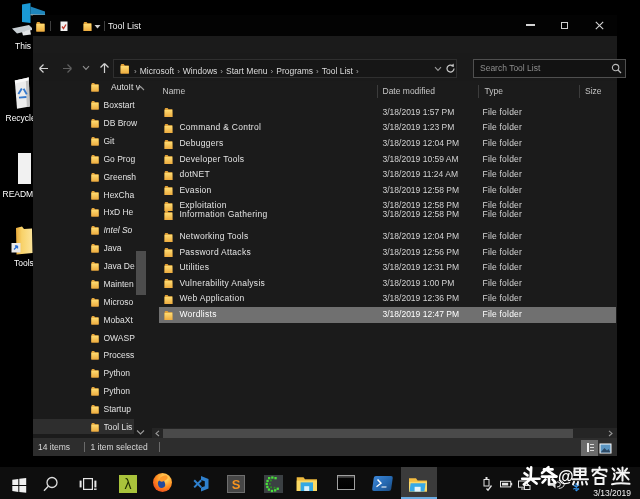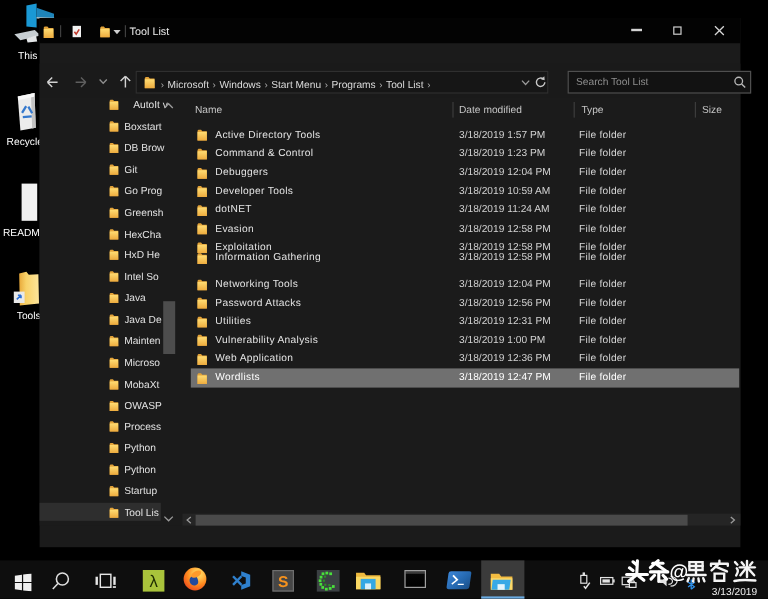--- a/index.html
+++ b/index.html
@@ -155,21 +155,20 @@
       <div class="hdr" style="left:552px;">Size</div>
       <div class="hsep" style="left:343.5px;"></div>
       <div class="hsep" style="left:445px;"></div>
       <div class="hsep" style="left:545.5px;"></div>
 
       <div id="rows">
           <div class="lrow" style="top:23.85px;">
             <svg class="lf" viewBox="0 0 9 11">
               <use href="#fold"></use>
             </svg>
-            <span class="nm">Active Directory Tools</span>
             <span class="dt">3/18/2019 1:57 PM</span>
             <span class="tp">File folder</span>
           </div>
           <div class="lrow" style="top:39.40px;">
             <svg class="lf" viewBox="0 0 9 11">
               <use href="#fold"></use>
             </svg>
             <span class="nm">Command &amp; Control</span>
             <span class="dt">3/18/2019 1:23 PM</span>
             <span class="tp">File folder</span>
@@ -314,21 +313,21 @@
               <use href="#fold"></use>
             </svg>
             <span class="tt">HexCha</span>
           </div>
           <div class="trow" style="top:122.44px;">
             <svg class="tf" viewBox="0 0 9 11">
               <use href="#fold"></use>
             </svg>
             <span class="tt">HxD He</span>
           </div>
-          <div class="trow" style="top:140.31px;">
+          <div class="trow" style="top:140.31px;font-style:italic;">
             <svg class="tf" viewBox="0 0 9 11">
               <use href="#fold"></use>
             </svg>
             <span class="tt">Intel So</span>
           </div>
           <div class="trow" style="top:158.18px;">
             <svg class="tf" viewBox="0 0 9 11">
               <use href="#fold"></use>
             </svg>
             <span class="tt">Java</span>
@@ -406,20 +405,37 @@
 
       <div class="abs" style="left:119px;top:347px;width:465px;height:10px;background:#252525;">
         <svg class="abs" style="left:2px;top:2px" width="7" height="7">
             <path d="M5,0.8 L2,3.4 L5,6" stroke="#9a9a9a" stroke-width="1.1" fill="none"></path>
           </svg>
         <div class="abs" style="left:11px;top:0.5px;width:410px;height:9px;background:#4a4a4a;"></div>
         <svg class="abs" style="left:455px;top:2px" width="7" height="7">
             <path d="M2,0.8 L5,3.4 L2,6" stroke="#9a9a9a" stroke-width="1.1" fill="none"></path>
           </svg>
       </div>
+    </div>
+    <div id="statusbar">
+      <div class="abs" style="left:5px;top:0;height:18px;line-height:19px;font-size:8.5px;color:#d8d8d8;">14 items</div>
+      <div class="abs" style="left:50.5px;top:4px;width:1px;height:10px;background:#6a6a6a;"></div>
+      <div class="abs" style="left:57.5px;top:0;height:18px;line-height:19px;font-size:8.5px;color:#d8d8d8;">1 item selected</div>
+      <div class="abs" style="left:126px;top:4px;width:1px;height:10px;background:#6a6a6a;"></div>
+      <div class="abs" style="left:547.5px;top:1.5px;width:17.5px;height:16px;background:#6b6b6b;">
+        <div class="abs" style="left:6px;top:3px;width:2.5px;height:9px;background:#f2f2f2;"></div>
+        <div class="abs" style="left:9.5px;top:4px;width:4px;height:1px;background:#dadada;"></div>
+        <div class="abs" style="left:9.5px;top:7px;width:4px;height:1px;background:#dadada;"></div>
+        <div class="abs" style="left:9.5px;top:10px;width:4px;height:1px;background:#dadada;"></div>
+      </div>
+      <svg class="abs" style="left:566px;top:4.5px" width="13" height="11">
+        <rect x="0.5" y="0.5" width="12" height="10" fill="#fff"></rect>
+        <rect x="1.5" y="1.5" width="10" height="8" fill="#5b95c2"></rect>
+        <polygon points="1.5,9.5 5.5,5 8,7.5 9.5,6 11.5,9.5" fill="#2d4a66"></polygon>
+      </svg>
     </div>
   </div>
 
   <div id="taskbar">
 
     <svg class="abs" style="left:12px;top:10.5px" width="15" height="15">
       <g fill="#f0f0f0">
         <polygon points="0.3,1.7 6.3,0.9 6.3,6.9 0.3,6.9"></polygon>
         <polygon points="7.3,0.8 14.2,0 14.2,6.9 7.3,6.9"></polygon>
         <polygon points="0.3,7.9 6.3,7.9 6.3,13.9 0.3,13.1"></polygon>

